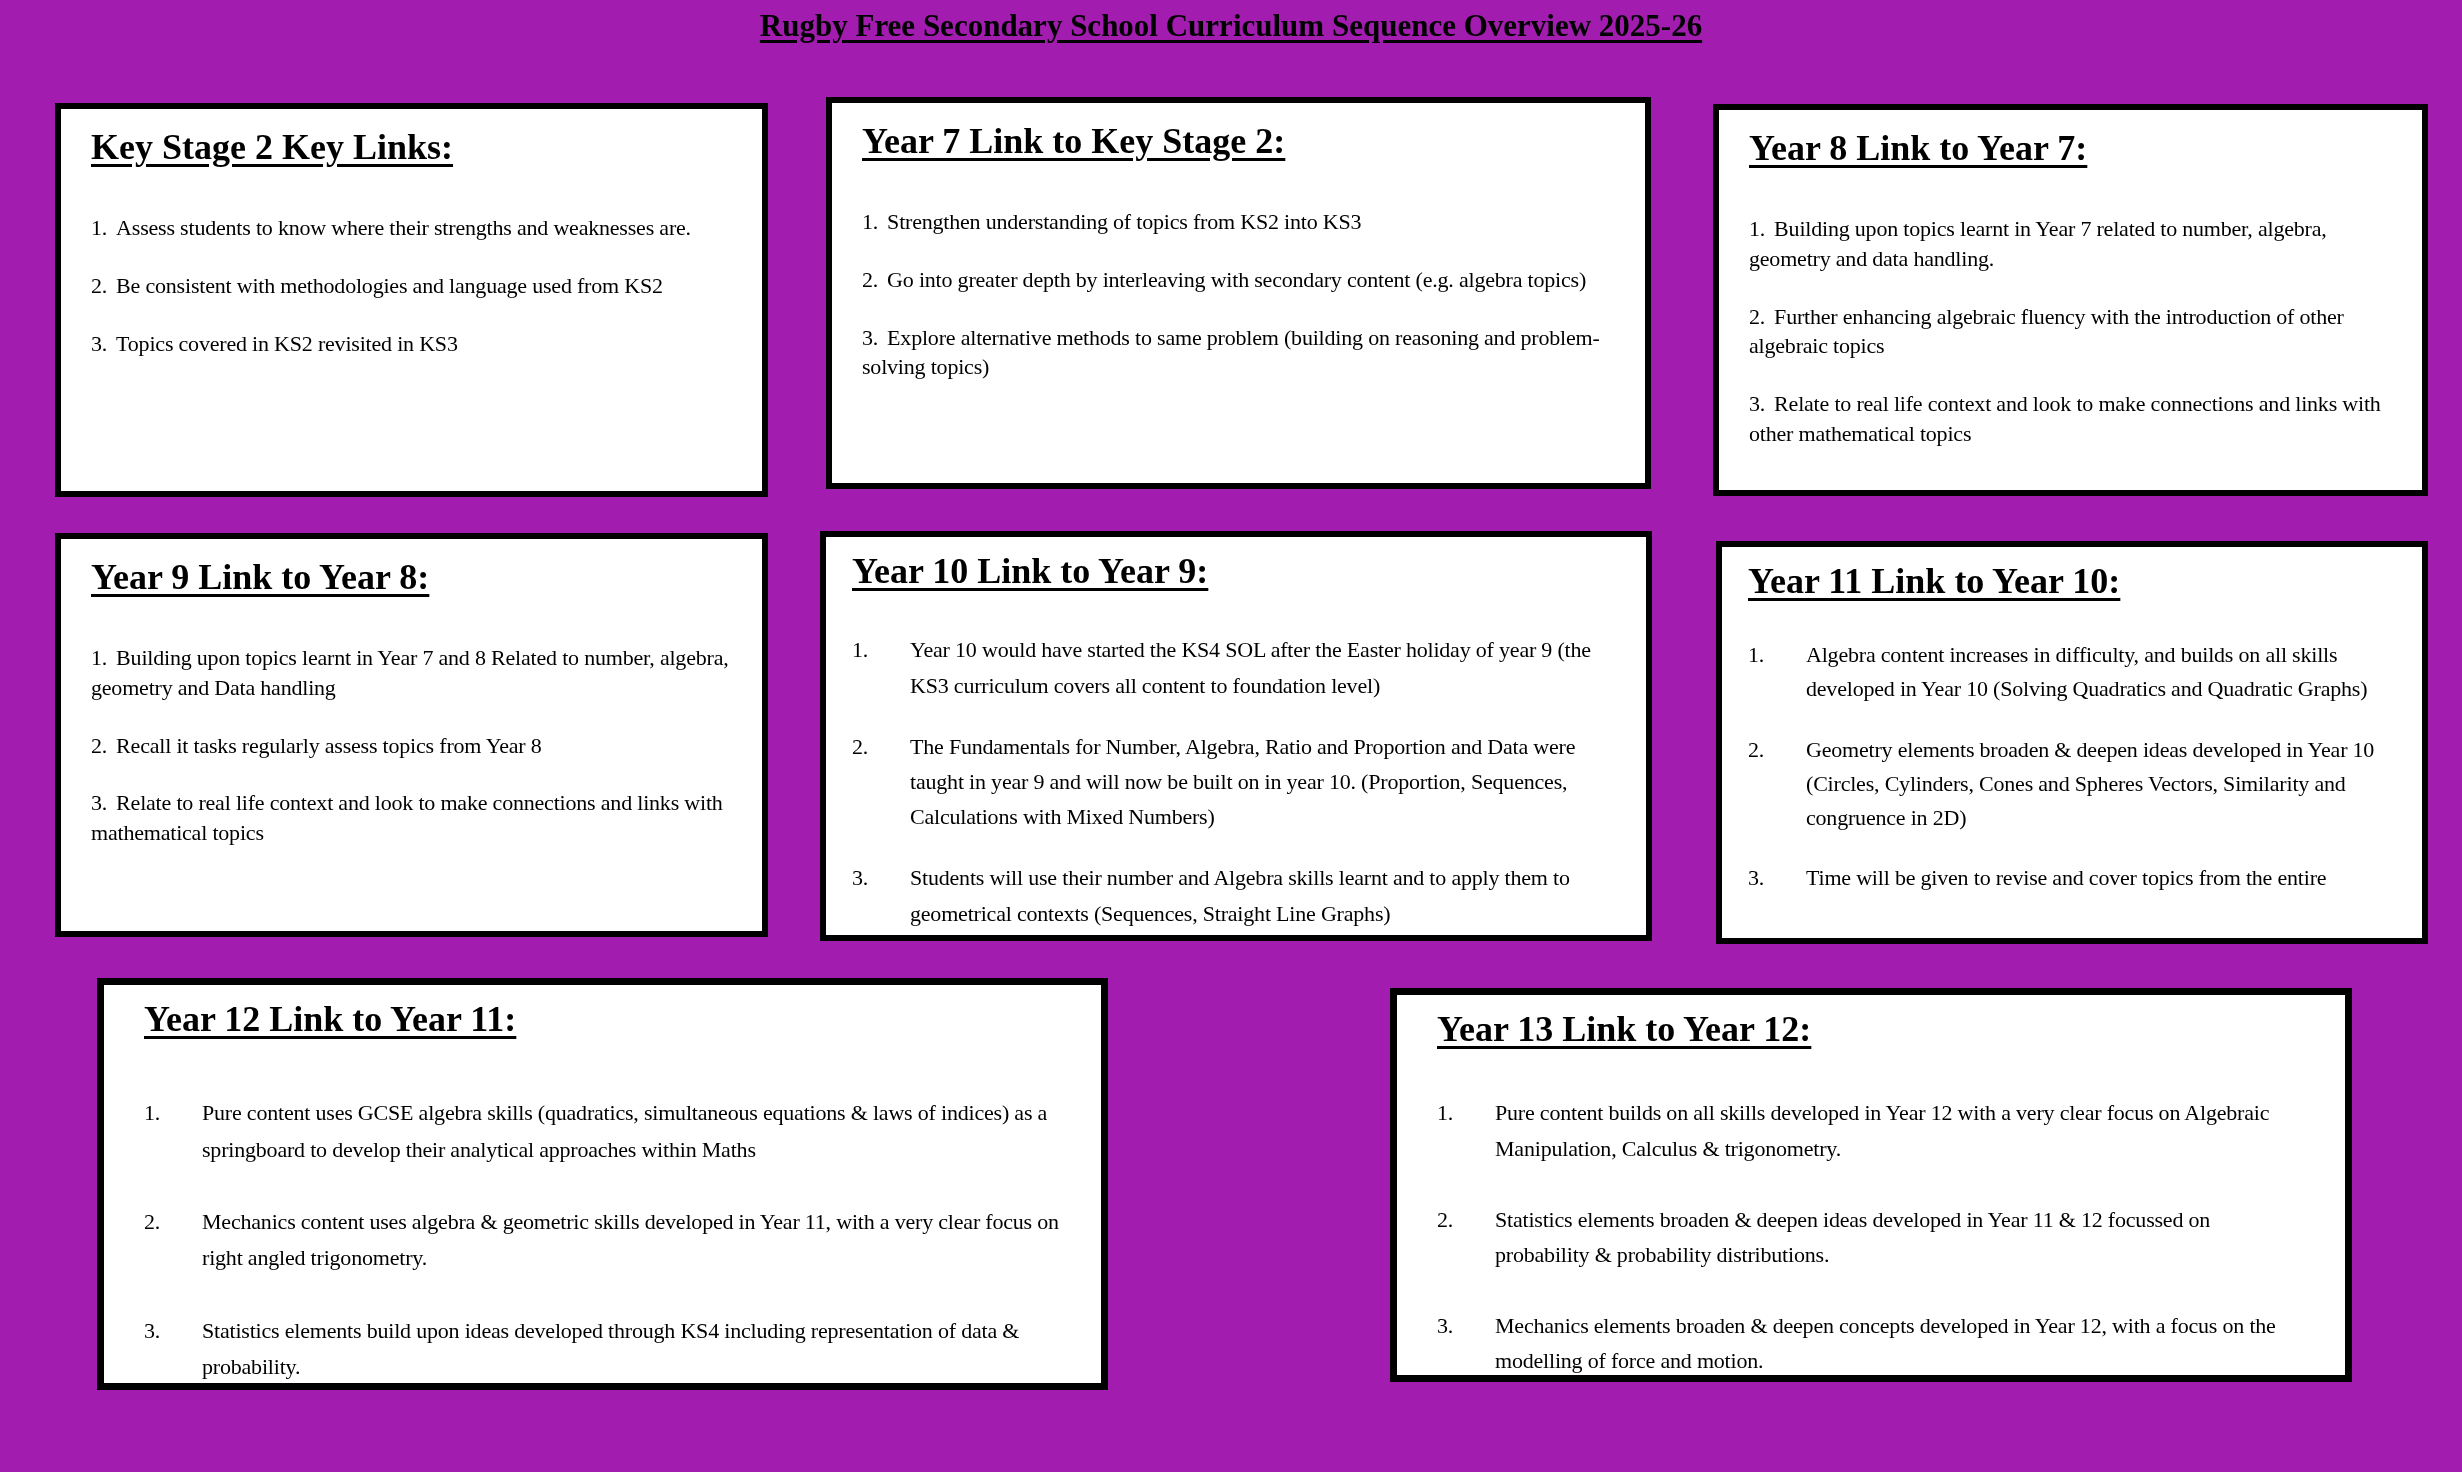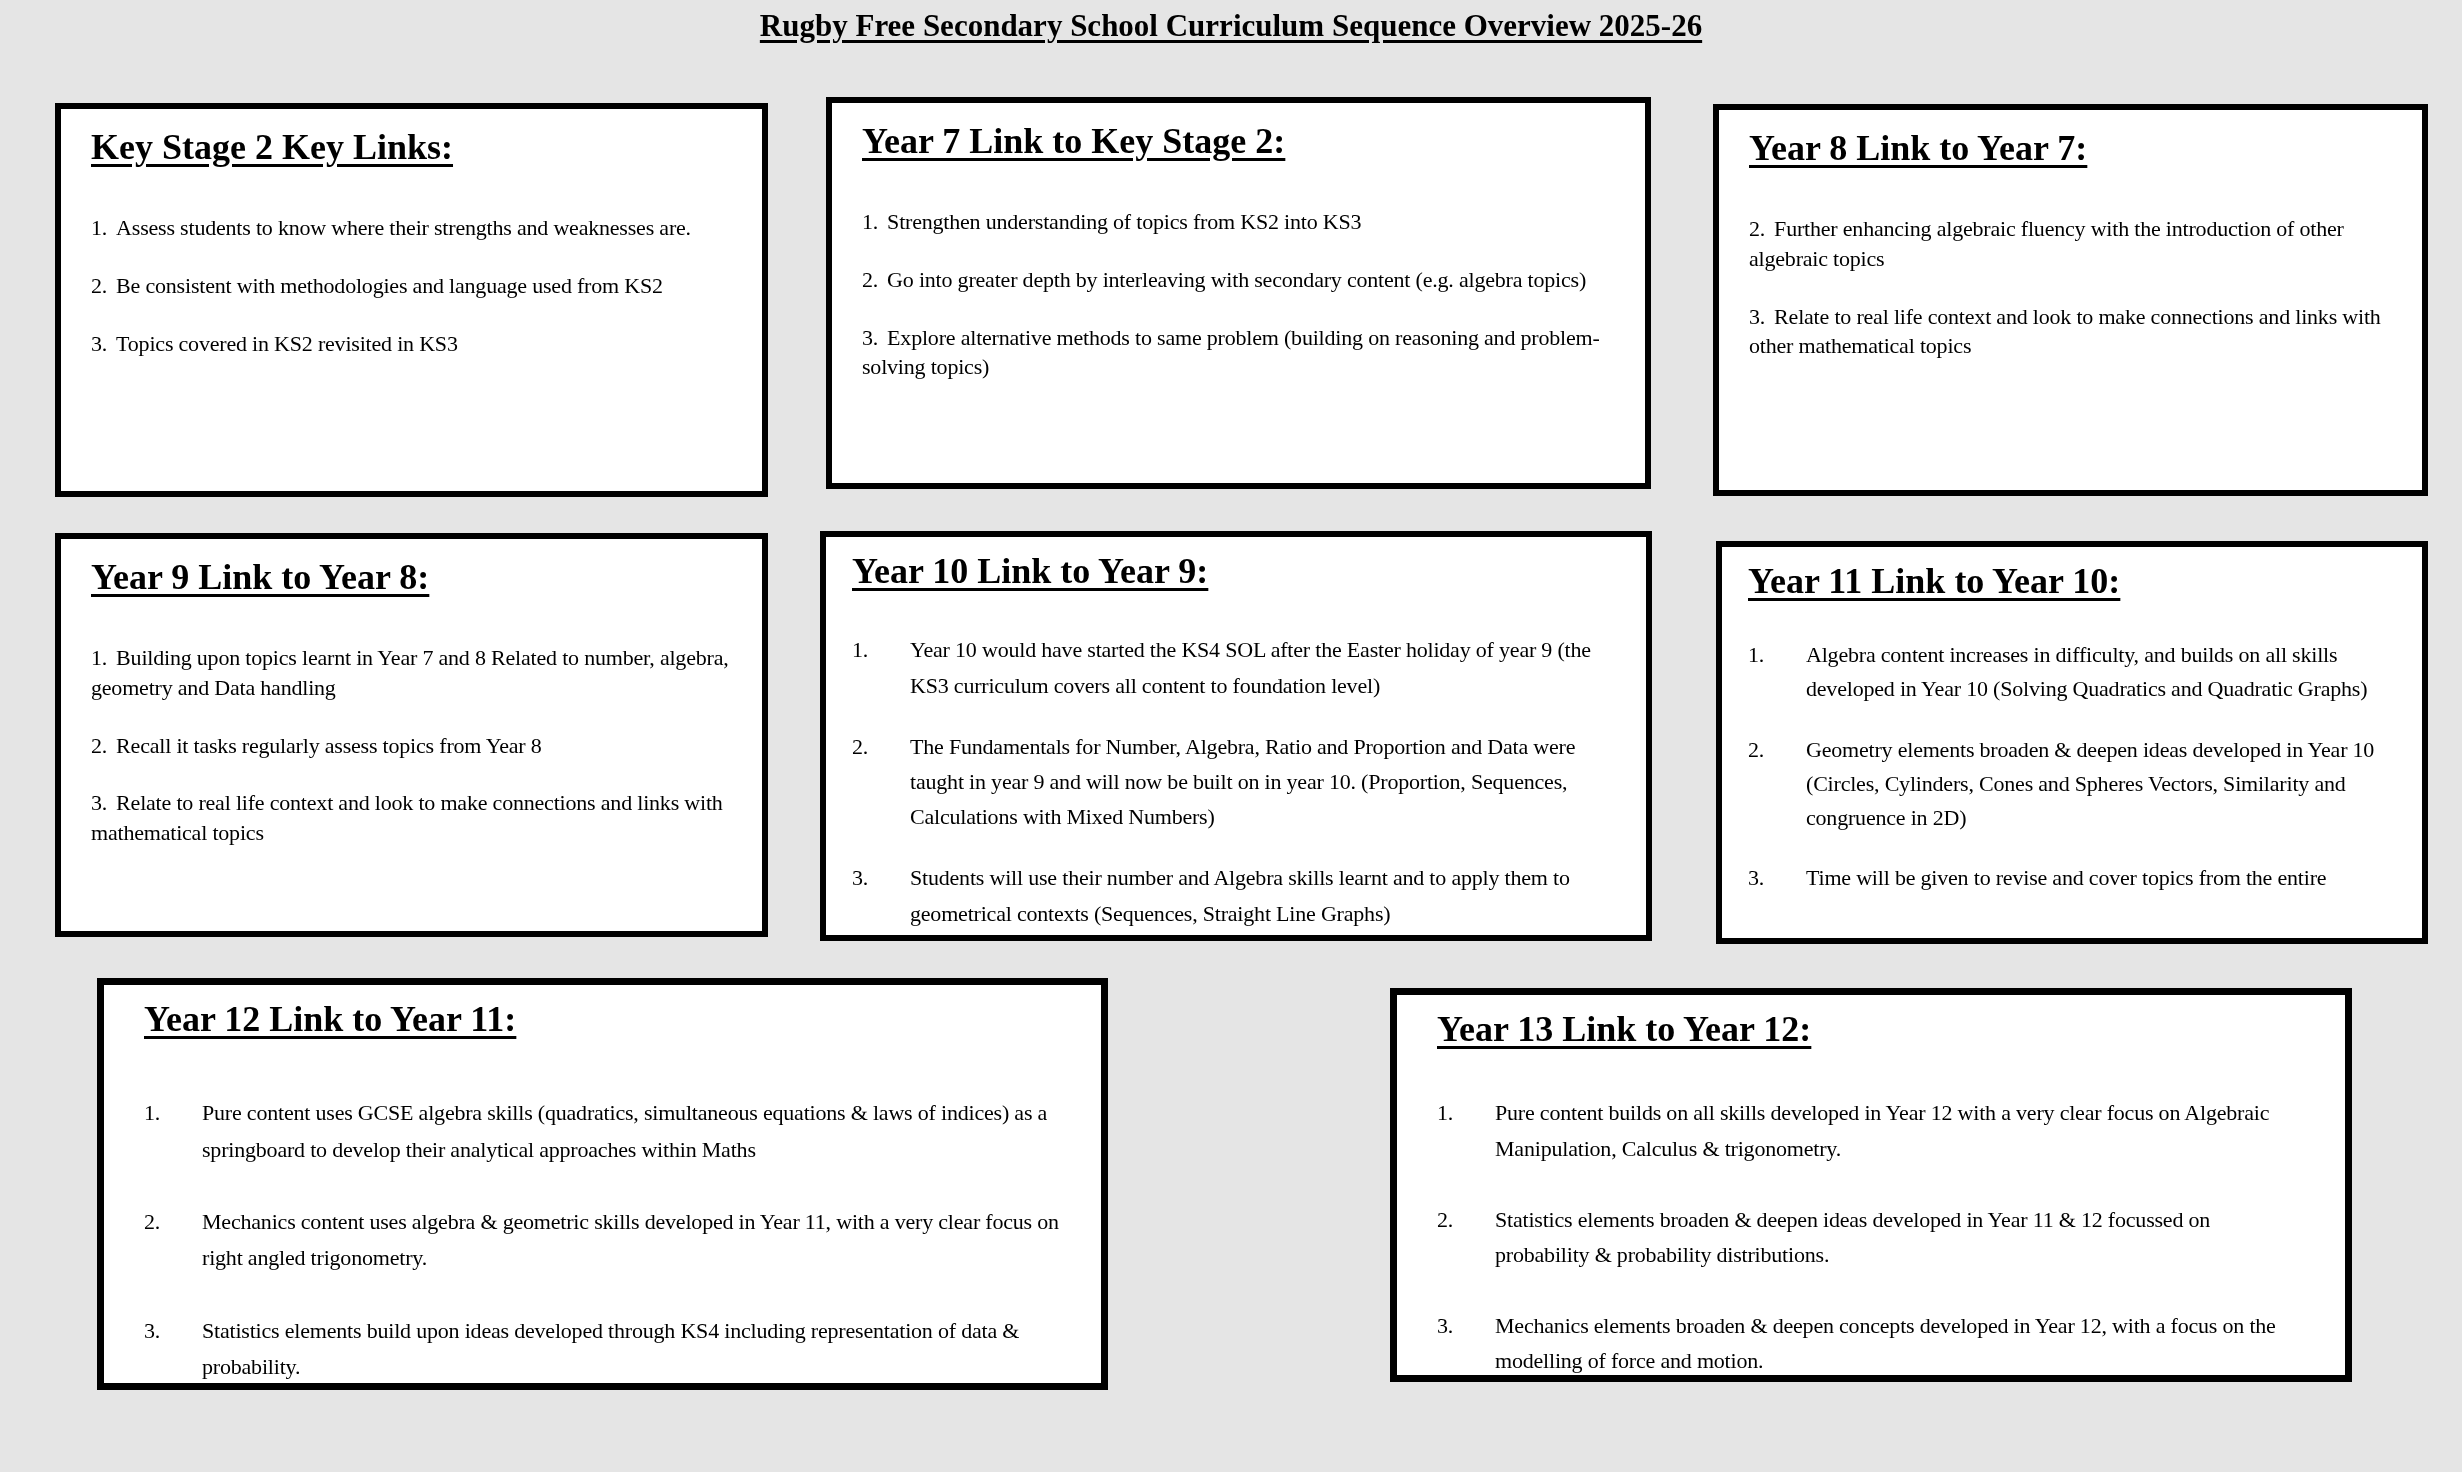--- a/index.html
+++ b/index.html
@@ -1,20 +1,20 @@
 <!DOCTYPE html>
 <html><head>
 <meta charset="utf-8">
 <style>
   html, body { margin: 0; padding: 0; background: #ffffff; }
   .canvas {
     position: relative;
     width: 2462px;
     height: 1472px;
-    background: #e5e5e5;
+    background: #a21caf;
     font-family: "Liberation Serif", "DejaVu Serif", serif;
     color: #000000;
   }
   .page-title {
     position: absolute;
     top: 8px;
     left: 0;
     width: 100%;
     text-align: center;
     font-size: 31px;
@@ -81,20 +81,21 @@
 
   <div class="box inline" style="left:826px; top:97px; width:825px; height:392px;">
     <div class="box-title">Year 7 Link to Key Stage 2:</div>
     <div class="item"><span class="num">1.</span><span class="txt">Strengthen understanding of topics from KS2 into KS3</span></div>
     <div class="item"><span class="num">2.</span><span class="txt">Go into greater depth by interleaving with secondary content (e.g. algebra topics)</span></div>
     <div class="item"><span class="num">3.</span><span class="txt">Explore alternative methods to same problem (building on reasoning and problem-solving topics)</span></div>
   </div>
 
   <div class="box inline" style="left:1713px; top:104px; width:715px; height:392px;">
     <div class="box-title">Year 8 Link to Year 7:</div>
+    <div class="item"><span class="num">1.</span><span class="txt">Building upon topics learnt in Year 7 related to number, algebra, geometry and data handling.</span></div>
     <div class="item"><span class="num">2.</span><span class="txt">Further enhancing algebraic fluency with the introduction of other algebraic topics</span></div>
     <div class="item"><span class="num">3.</span><span class="txt">Relate to real life context and look to make connections and links with other mathematical topics</span></div>
   </div>
 
   <div class="box inline" style="left:55px; top:533px; width:713px; height:404px;">
     <div class="box-title">Year 9 Link to Year 8:</div>
     <div class="item"><span class="num">1.</span><span class="txt">Building upon topics learnt in Year 7 and 8 Related to number, algebra, geometry and Data handling</span></div>
     <div class="item"><span class="num">2.</span><span class="txt">Recall it tasks regularly assess topics from Year 8</span></div>
     <div class="item"><span class="num">3.</span><span class="txt">Relate to real life context and look to make connections and links with mathematical topics</span></div>
   </div>

